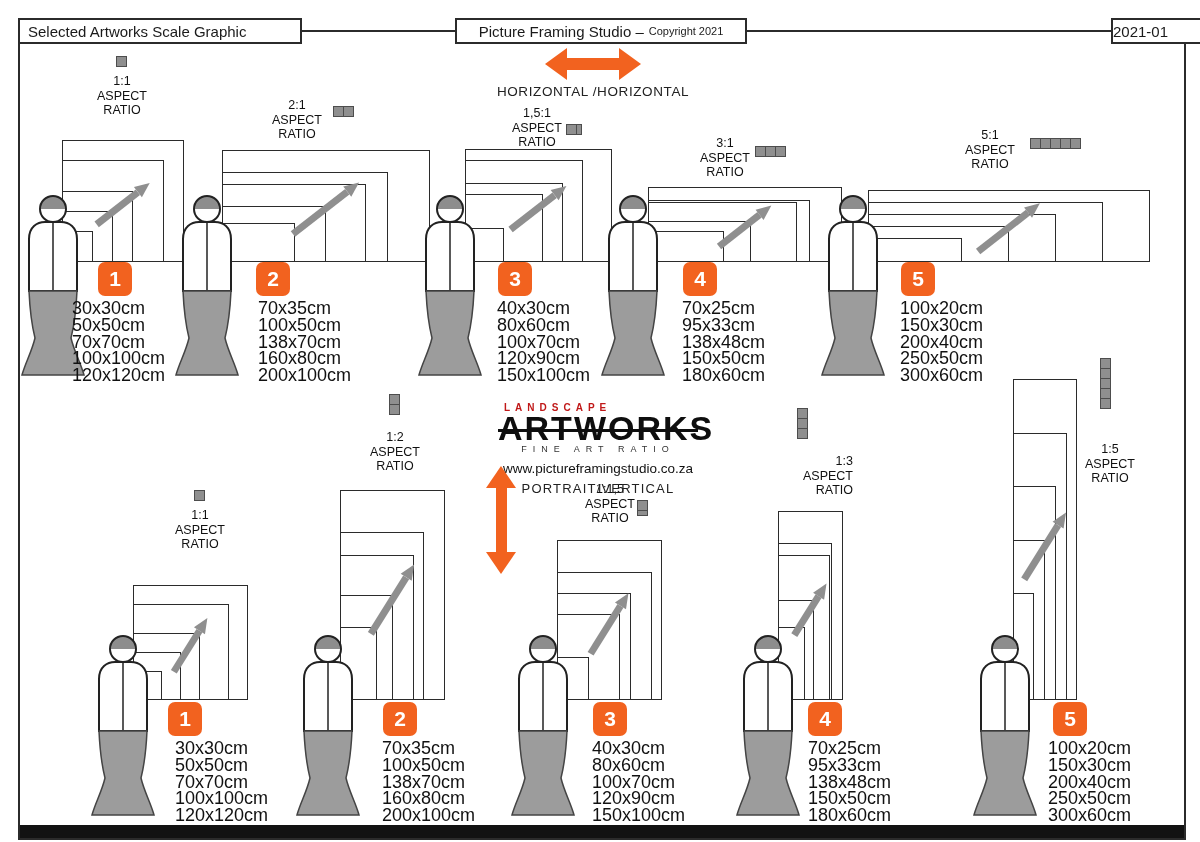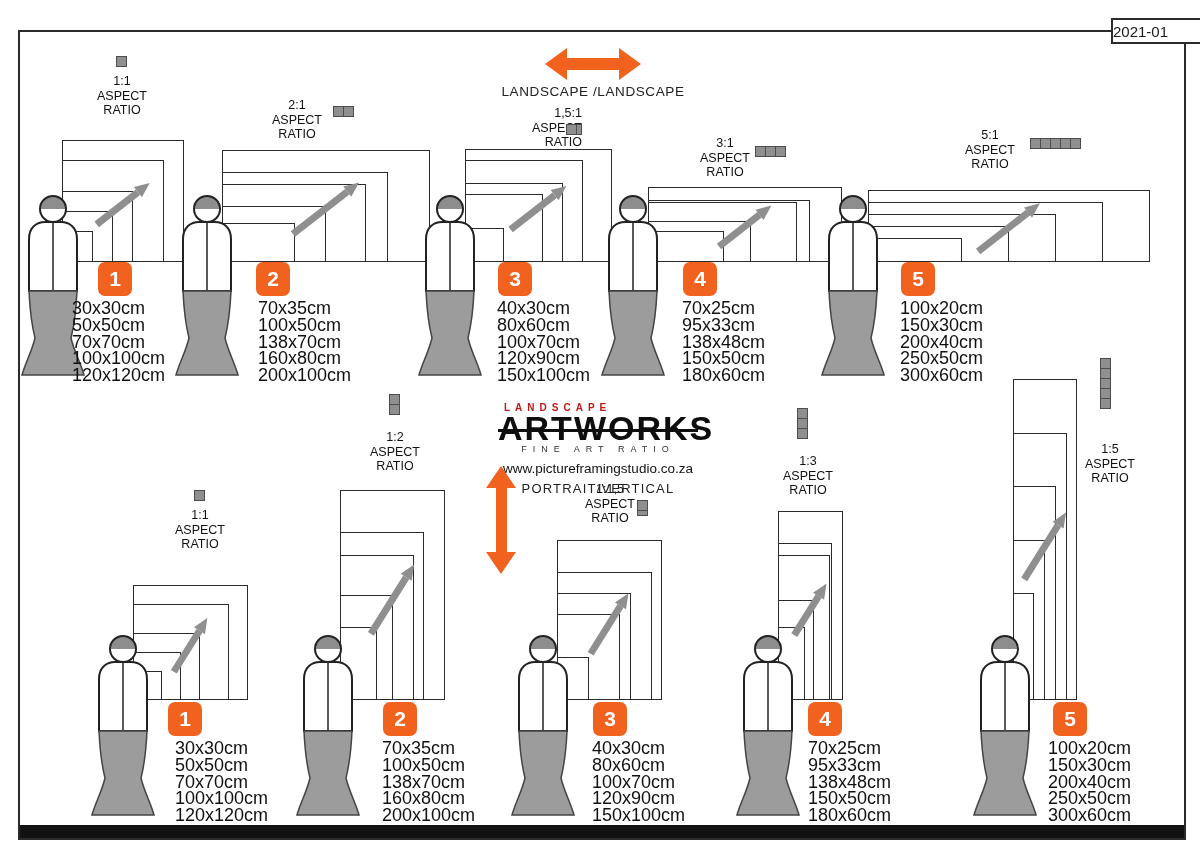--- a/index.html
+++ b/index.html
@@ -57,30 +57,37 @@
   .ratio-icon.col .unit:first-child{margin-top:0;}
   .ratio-icon.col .unit.half{height:6px;}
 </style>
 </head>
 <body>
 
 <div class="page">
   <div class="outer-border"></div>
   <div class="bottom-bar"></div>
 
+  <div class="hbox hbox-left">
+    <span>Selected Artworks Scale Graphic</span>
+  </div>
+  <div class="hbox hbox-center">
+    <span class="hc-main">Picture Framing Studio –</span>
+    <span class="hc-sub">Copyright 2021</span>
+  </div>
   <div class="hbox hbox-right">
     <span>2021-01</span>
   </div>
 
   <div class="h-arrow">
     <div class="tri-l"></div>
     <div class="bar"></div>
     <div class="tri-r"></div>
   </div>
-  <div class="dir-landscape">LANDSCAPE /LANDSCAPE</div>
+  <div class="dir-landscape">HORIZONTAL /HORIZONTAL</div>
 
   <div class="logo">
     <div class="logo-selected">LANDSCAPE</div>
     <div class="logo-artworks">
       <span>ARTWORKS</span>
       <div class="logo-strike"></div>
     </div>
     <div class="logo-tagline">FINE ART RATIO</div>
     <div class="logo-url">www.pictureframingstudio.co.za</div>
     <div class="dir-portrait">PORTRAIT/VERTICAL</div>
@@ -189,21 +196,21 @@
             <path d="M11 97 L59 97 C58 119 56 132 53 144 C56 157 63 170 66 181 L4 181 C7 170 14 157 17 144 C14 132 12 119 11 97 Z" fill="#9C9C9C" stroke="#444" stroke-width="1.5"></path>
           </svg></div>
         <div class="badge" style="left: 498px; top: 262px;">3</div>
         <div class="size-list" style="left: 497px; top: 300px;">
           <div class="size-line">40x30cm</div>
           <div class="size-line">80x60cm</div>
           <div class="size-line">100x70cm</div>
           <div class="size-line">120x90cm</div>
           <div class="size-line">150x100cm</div>
         </div>
-        <div class="aspect-label" style="left: 537px; top: 106px; text-align: right;">
+        <div class="aspect-label" style="left: 537px; top: 106px;">
           <div class="lab-line">1,5:1</div>
           <div class="lab-line">ASPECT</div>
           <div class="lab-line">RATIO</div>
         </div>
         <div class="ratio-icon row" style="left: 566px; top: 124px;">
           <div class="unit"></div>
           <div class="unit half"></div>
         </div>
       </div>
       <div class="group">
@@ -420,21 +427,21 @@
             <path d="M11 97 L59 97 C58 119 56 132 53 144 C56 157 63 170 66 181 L4 181 C7 170 14 157 17 144 C14 132 12 119 11 97 Z" fill="#9C9C9C" stroke="#444" stroke-width="1.5"></path>
           </svg></div>
         <div class="badge" style="left: 808px; top: 702px;">4</div>
         <div class="size-list" style="left: 808px; top: 740px;">
           <div class="size-line">70x25cm</div>
           <div class="size-line">95x33cm</div>
           <div class="size-line">138x48cm</div>
           <div class="size-line">150x50cm</div>
           <div class="size-line">180x60cm</div>
         </div>
-        <div class="aspect-label" style="left: 808px; top: 454px;">
+        <div class="aspect-label" style="left: 808px; top: 454px; text-align: right;">
           <div class="lab-line">1:3</div>
           <div class="lab-line">ASPECT</div>
           <div class="lab-line">RATIO</div>
         </div>
         <div class="ratio-icon col" style="left: 797px; top: 408px;">
           <div class="unit"></div>
           <div class="unit"></div>
           <div class="unit"></div>
         </div>
       </div>

